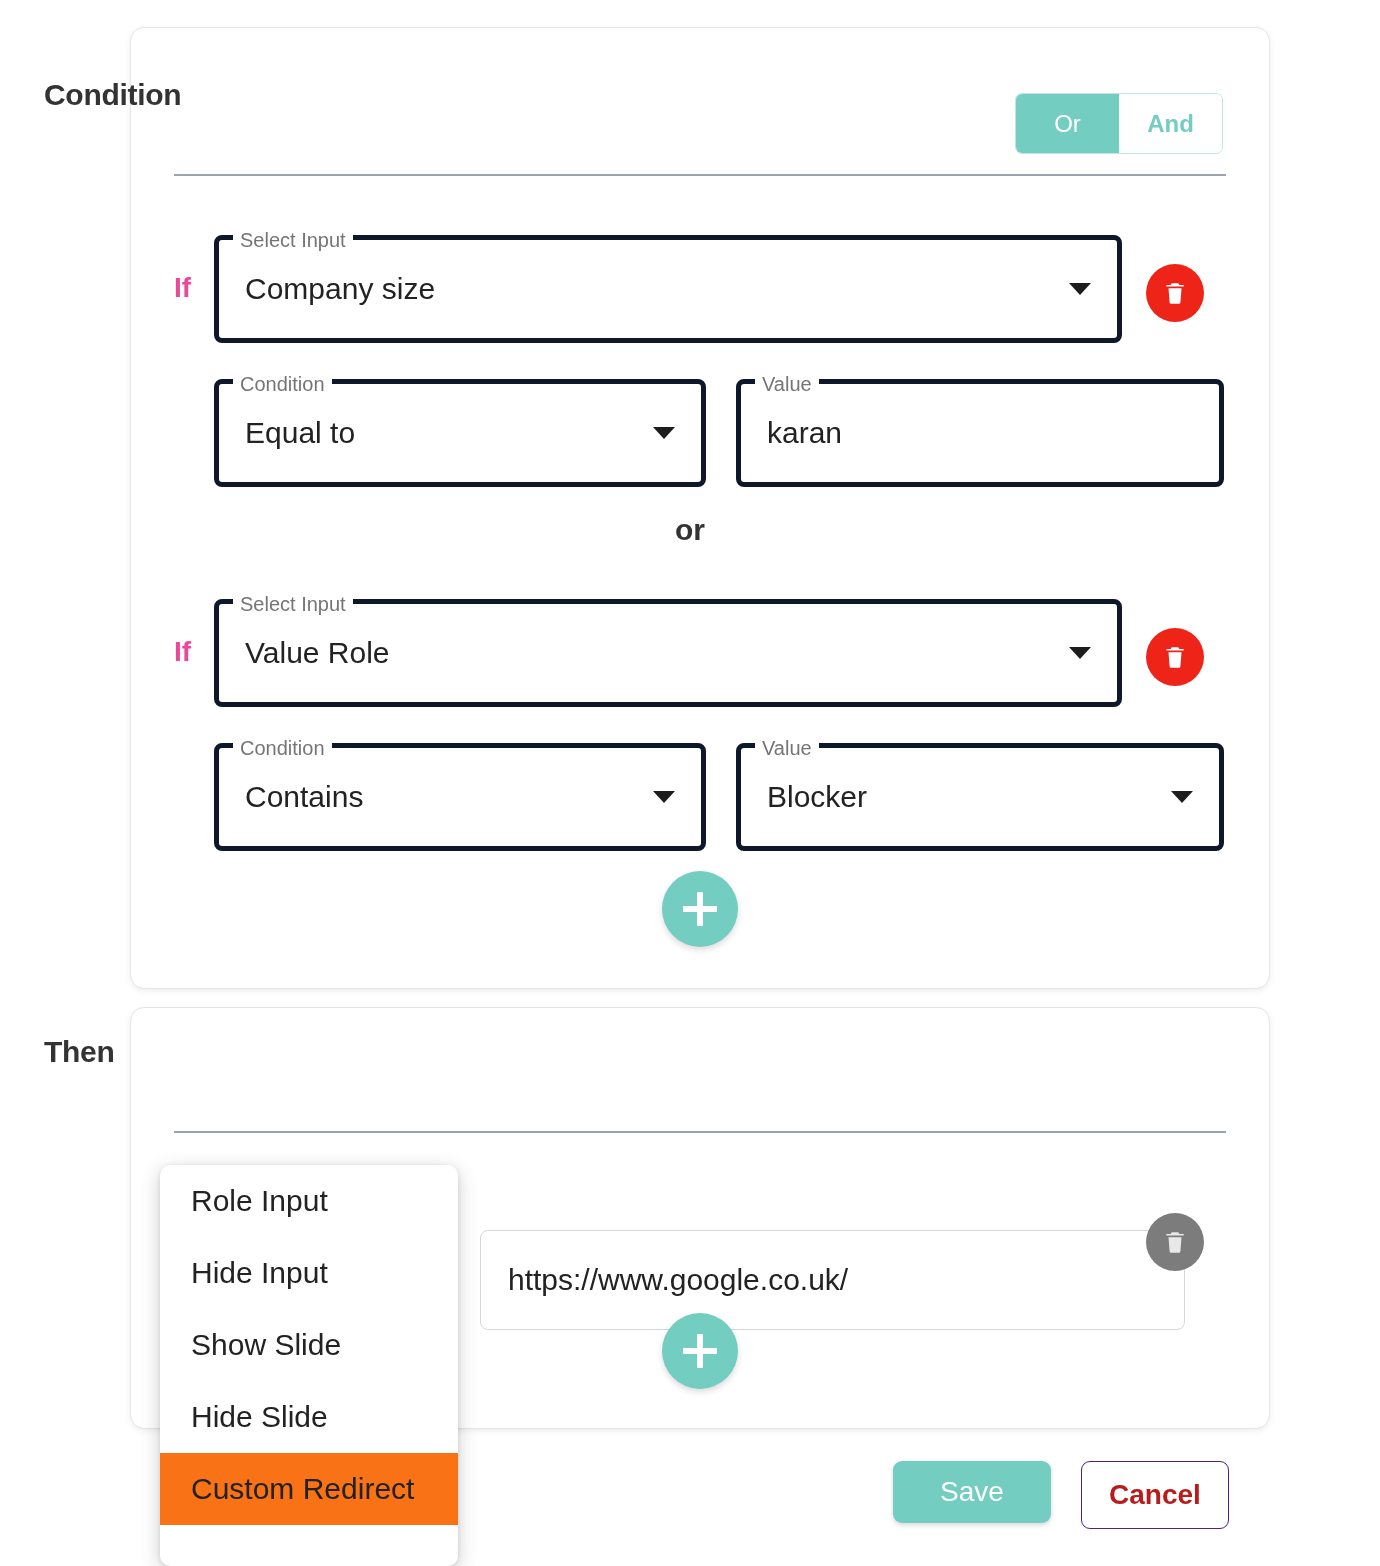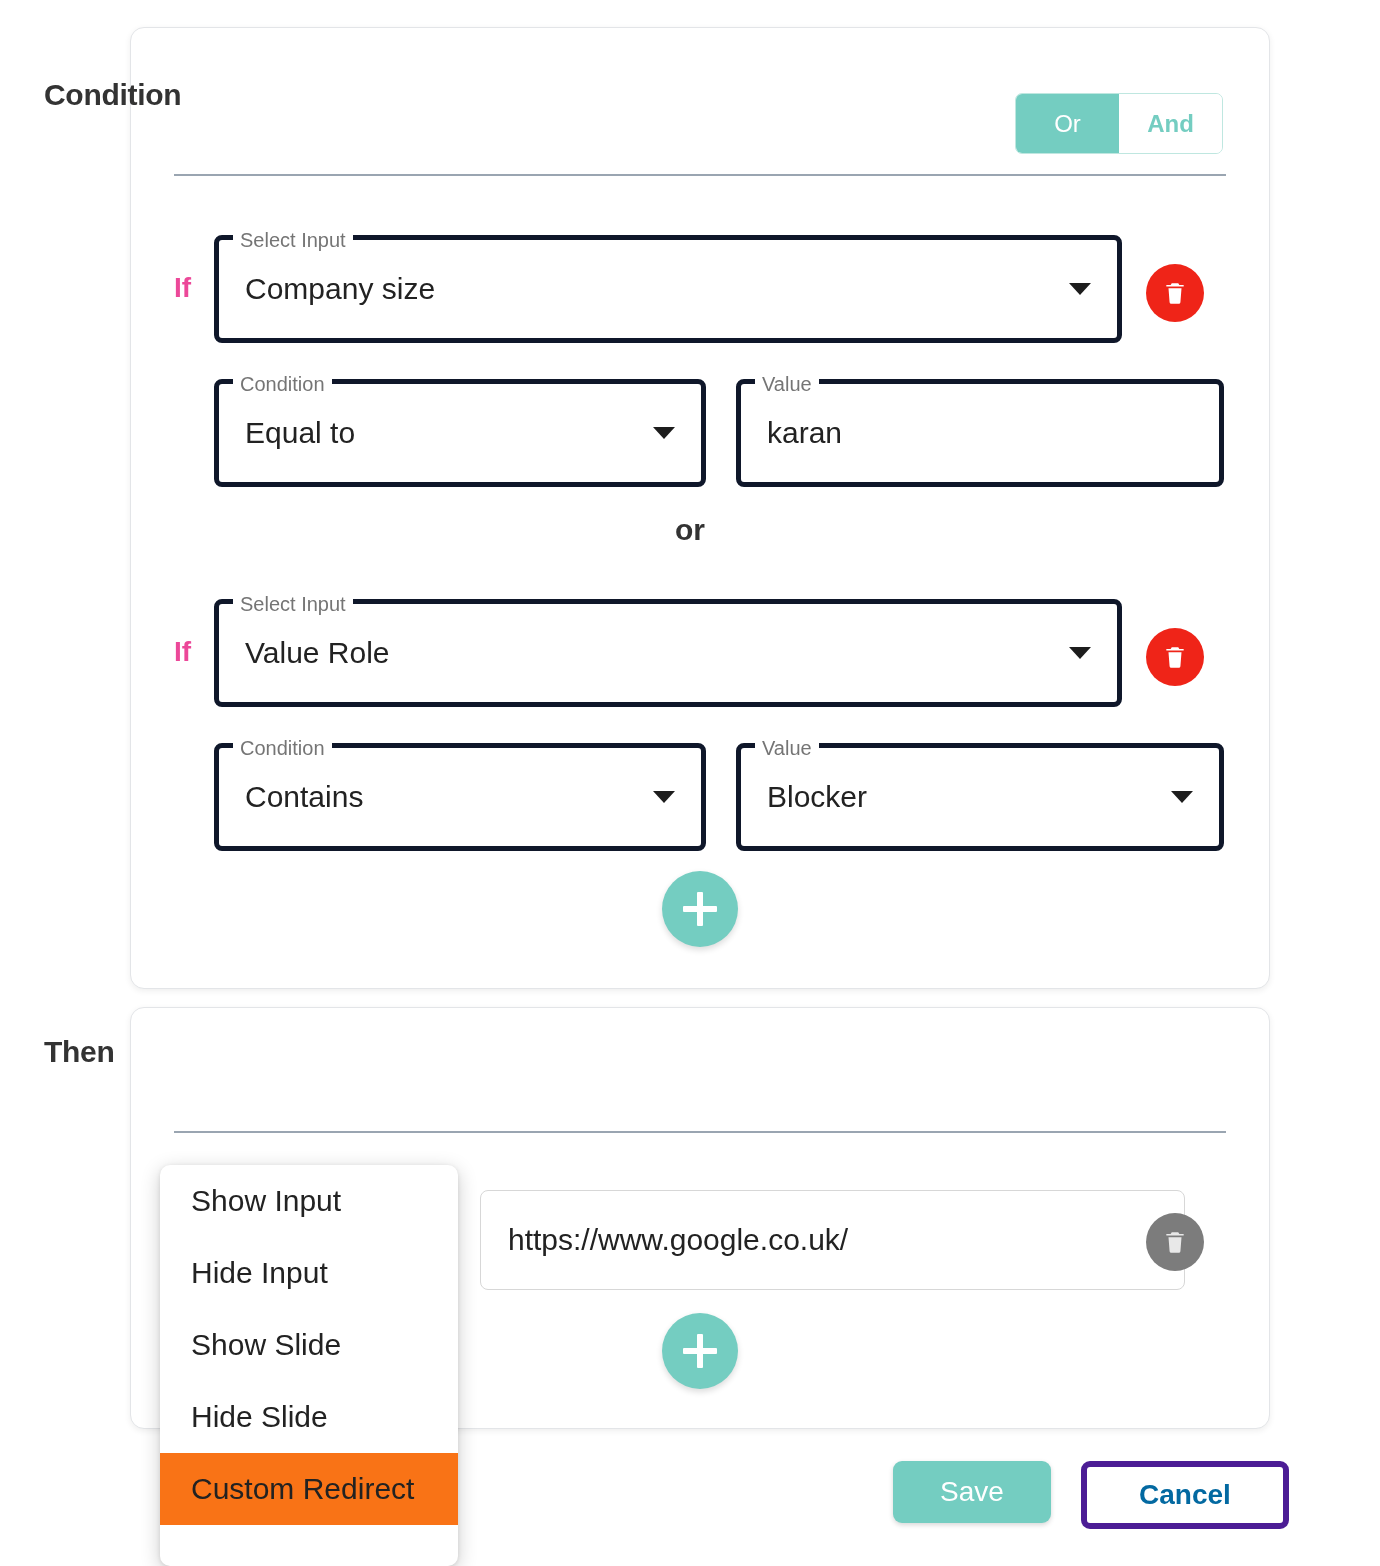--- a/index.html
+++ b/index.html
@@ -183,21 +183,21 @@
     color: #222222;
     cursor: pointer;
     white-space: nowrap;
   }
   .menu-item.selected { background: #f97316; }
 
   
   .plain-input {
     position: absolute;
     left: 480px;
-    top: 1190px;
+    top: 1230px;
     width: 705px;
     height: 100px;
     border: 1px solid #d7d7d7;
     border-radius: 8px;
     background: #ffffff;
   }
   .plain-input .fvalue {
     position: absolute;
     left: 27px;
     top: 50%;
@@ -216,23 +216,23 @@
     font-size: 28px;
     cursor: pointer;
   }
   #save-button {
     left: 893px; top: 1461px; width: 158px; height: 62px;
     background: #74cdc1; color: #ffffff;
     box-shadow: 0 2px 5px rgba(0,0,0,0.16);
     border: none;
   }
   #cancel-button {
-    left: 1081px; top: 1461px; width: 208px; height: 68px;
-    background: #ffffff; color: #0369a1;
-    border: 6px solid #4c1d95;
+    left: 1081px; top: 1461px; width: 148px; height: 68px;
+    background: #ffffff; color: #b91c1c;
+    border: 1px solid #4c1d95;
     font-weight: bold;
   }
 </style>
 </head>
 <body>
 
 <div class="page">
 
   <div class="card" id="condition-card"></div>
 
@@ -320,20 +320,20 @@
 
   <div class="round-btn btn-add" style="left:662px; top:1313px;">
     <span class="plus-glyph"></span>
   </div>
 
   <div class="btn" id="save-button">Save</div>
 
   <div class="btn" id="cancel-button">Cancel</div>
 
   <div class="menu">
-    <div class="menu-item">Show Input</div>
+    <div class="menu-item">Role Input</div>
     <div class="menu-item">Hide Input</div>
     <div class="menu-item">Show Slide</div>
     <div class="menu-item">Hide Slide</div>
     <div class="menu-item selected">Custom Redirect</div>
   </div>
 
 </div>
 
 </body></html>

